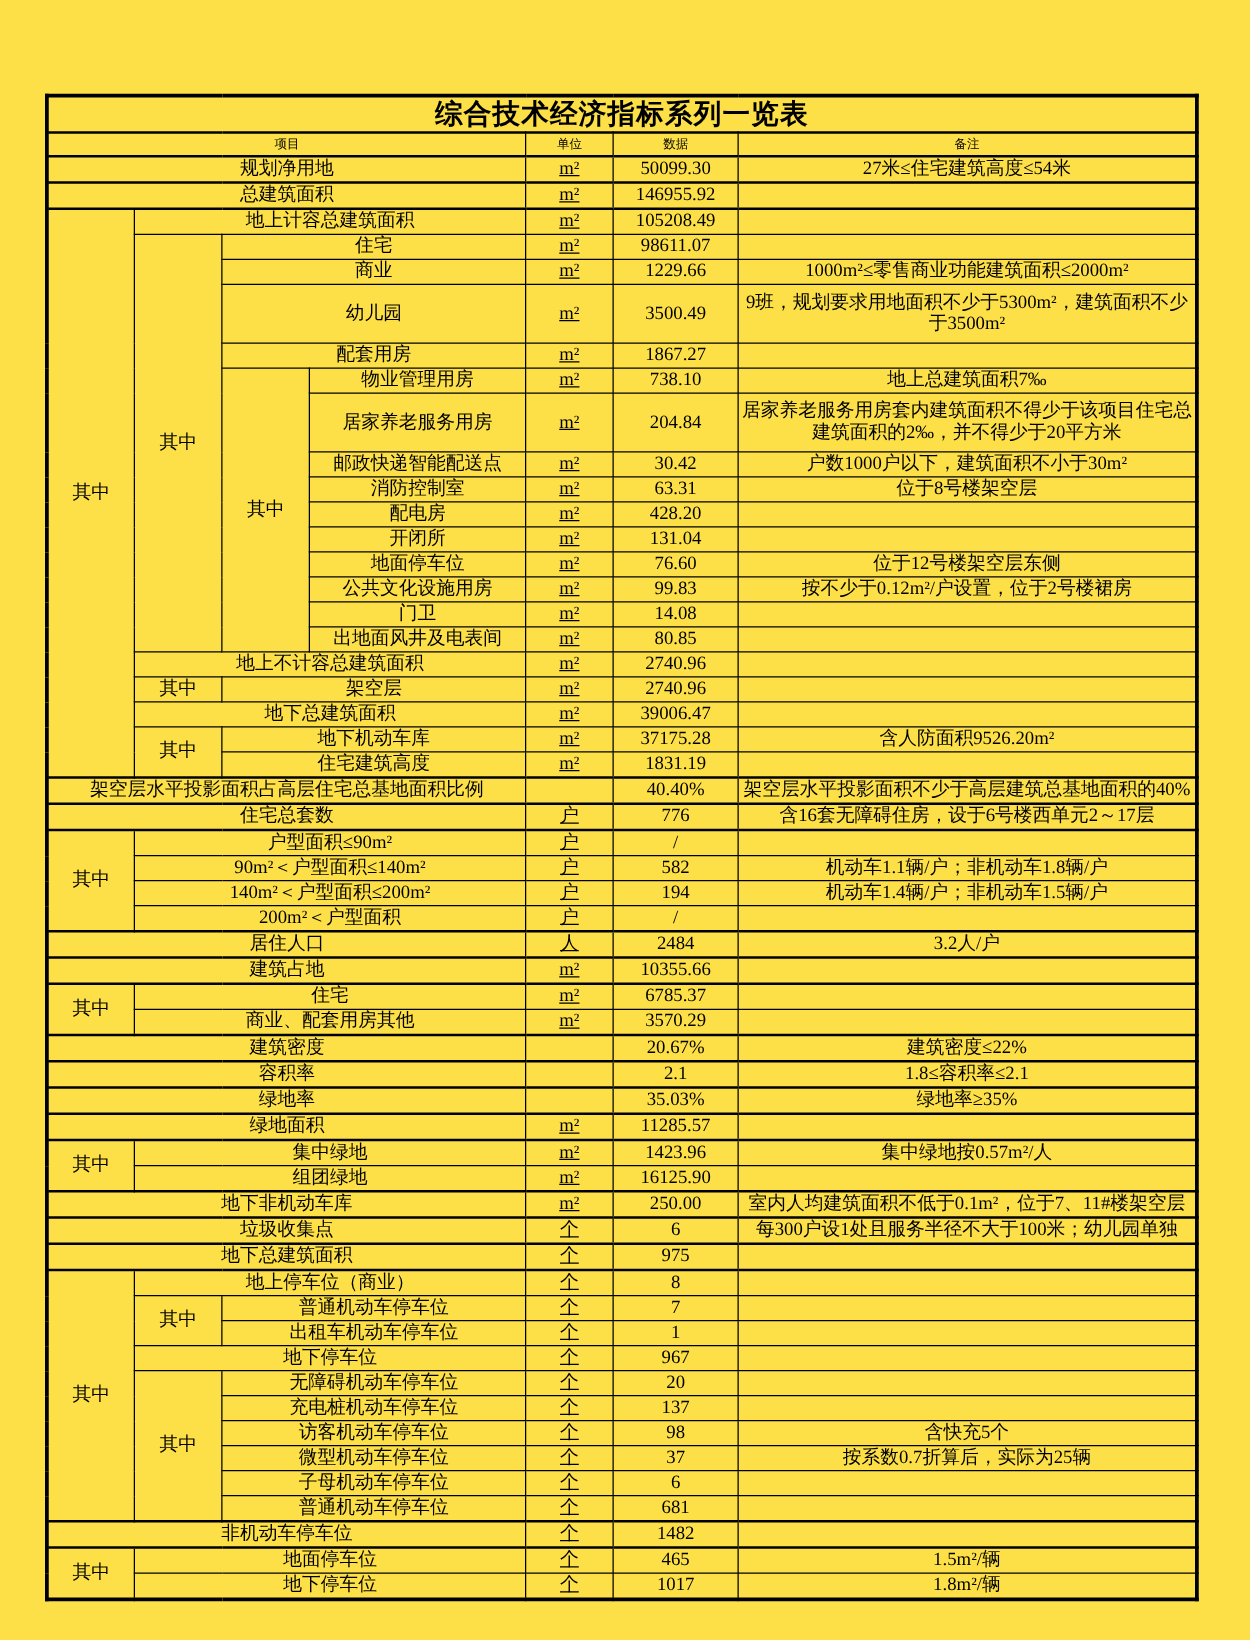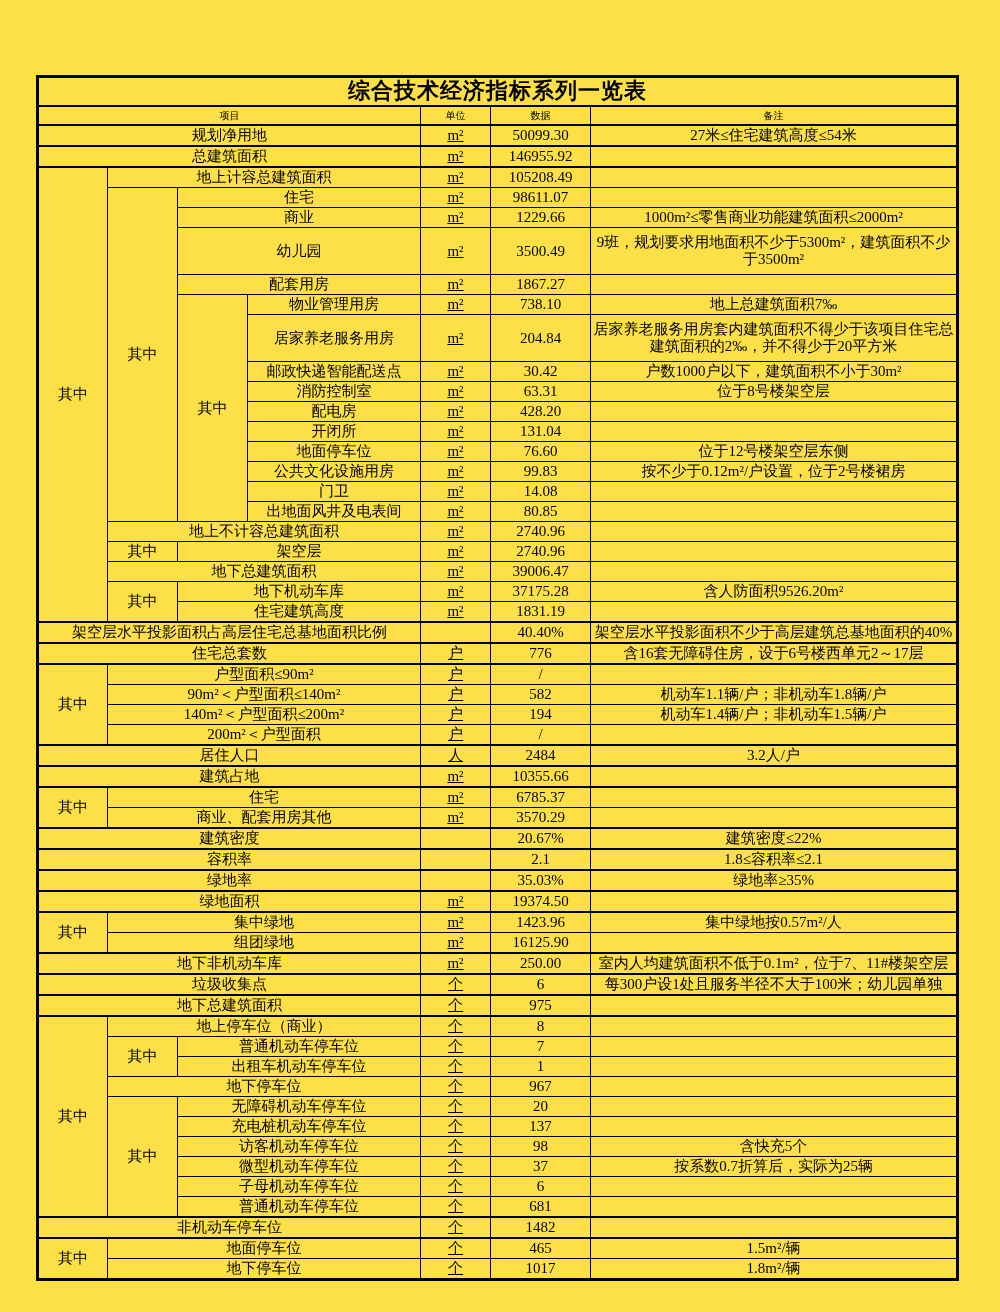--- a/index.html
+++ b/index.html
@@ -306,21 +306,21 @@
         </tr>
         <tr class="thick">
           <td colspan="4" class="item">绿地率</td>
           <td class="unit"></td>
           <td class="val">35.03%</td>
           <td class="remark">绿地率≥35%</td>
         </tr>
         <tr class="thick">
           <td colspan="4" class="item">绿地面积</td>
           <td class="unit">m²</td>
-          <td class="val">19374.50</td>
+          <td class="val">11285.57</td>
           <td class="remark"></td>
         </tr>
         <tr class="thick">
           <td rowspan="2" class="qz">其中</td>
           <td colspan="3" class="item">集中绿地</td>
           <td class="unit">m²</td>
           <td class="val">1423.96</td>
           <td class="remark">集中绿地按0.57m²/人</td>
         </tr>
         <tr>

